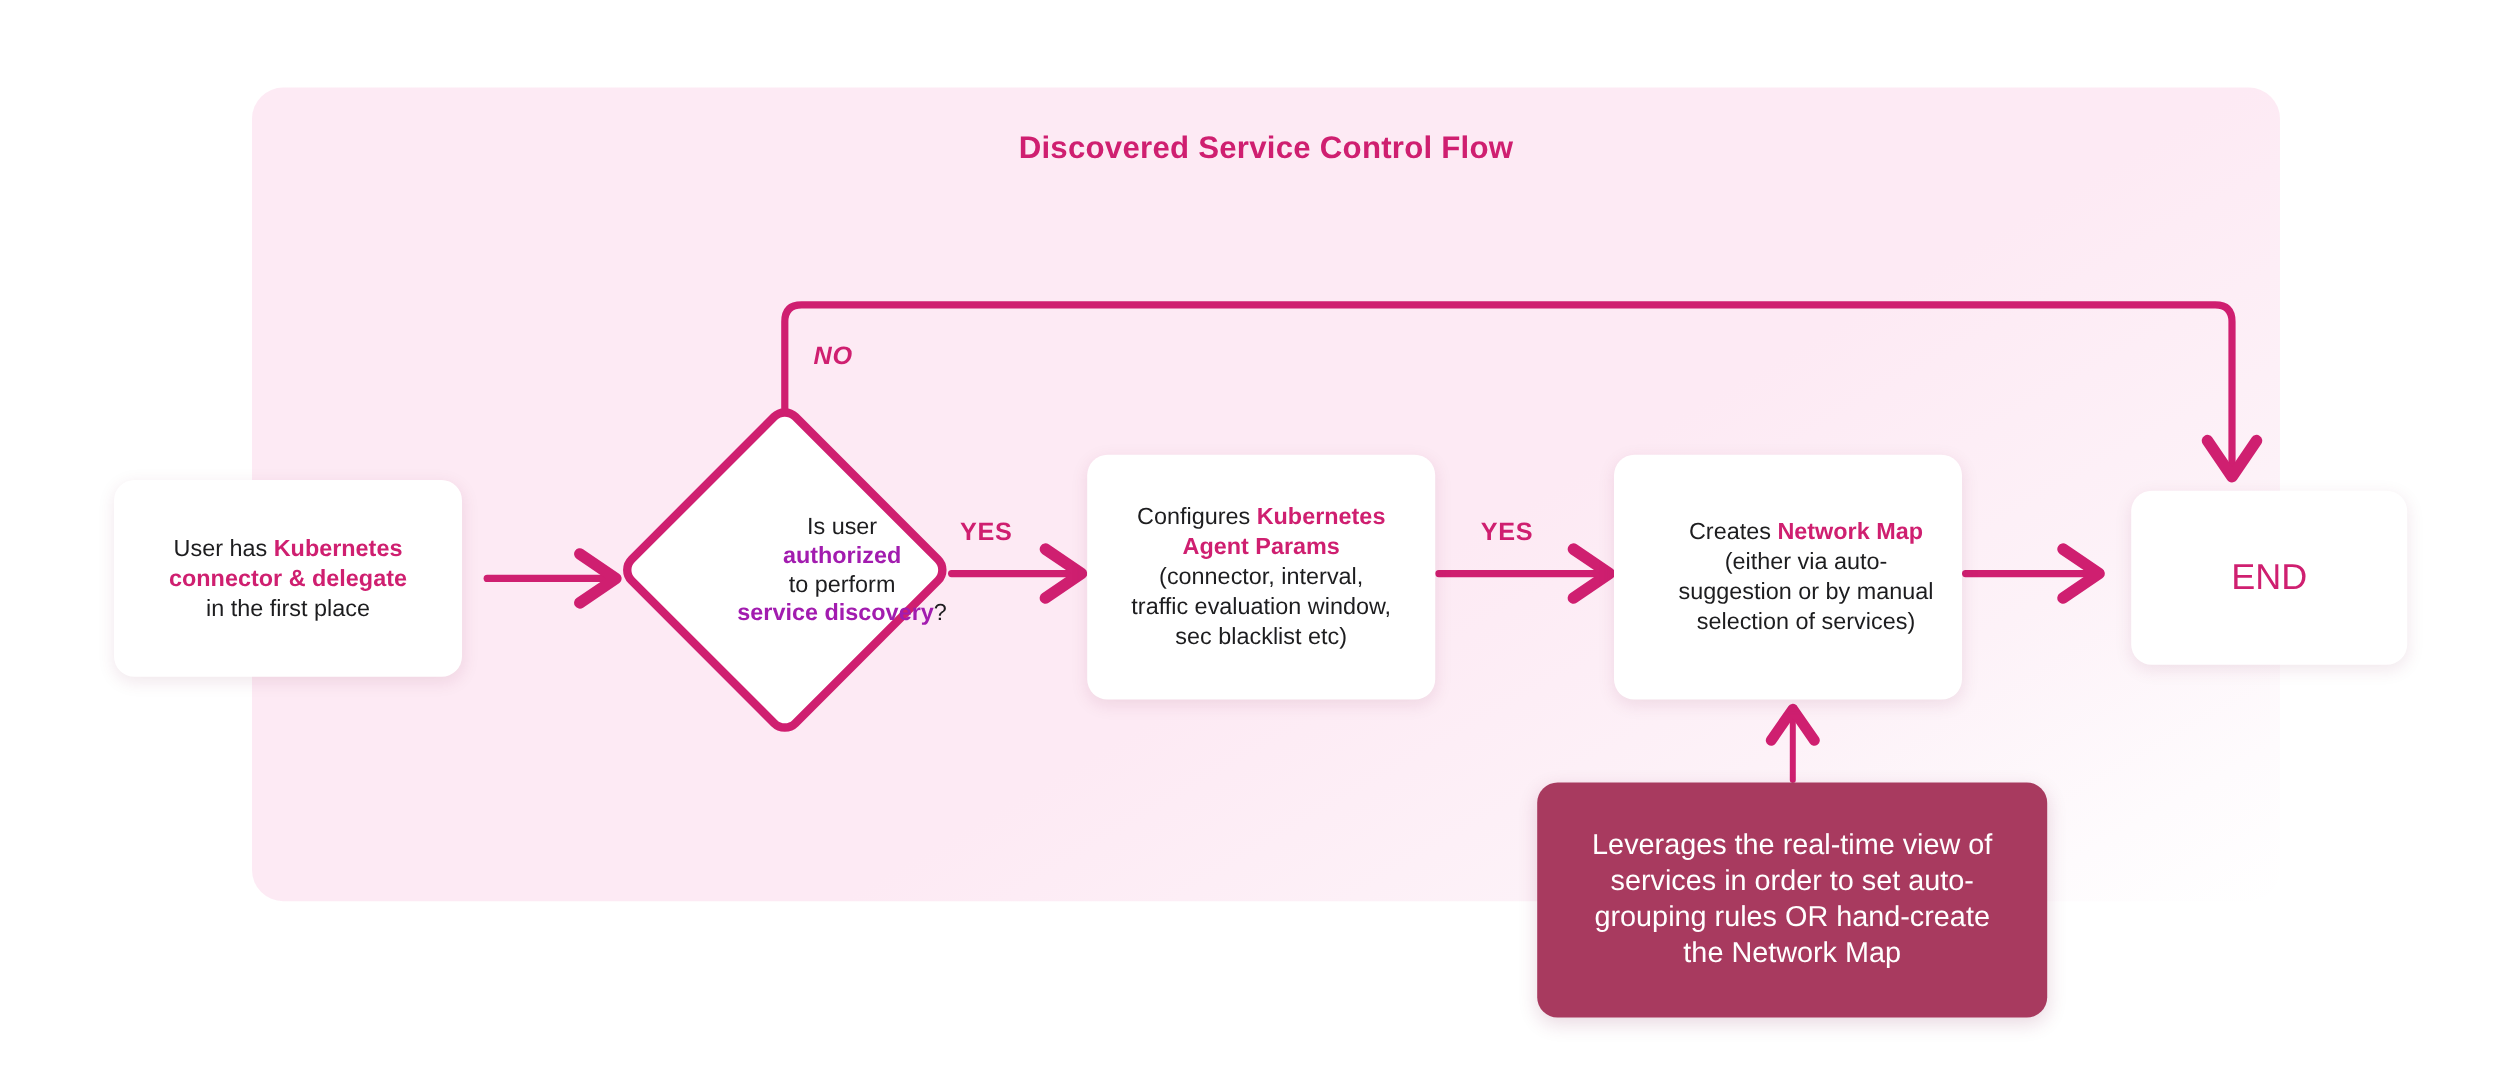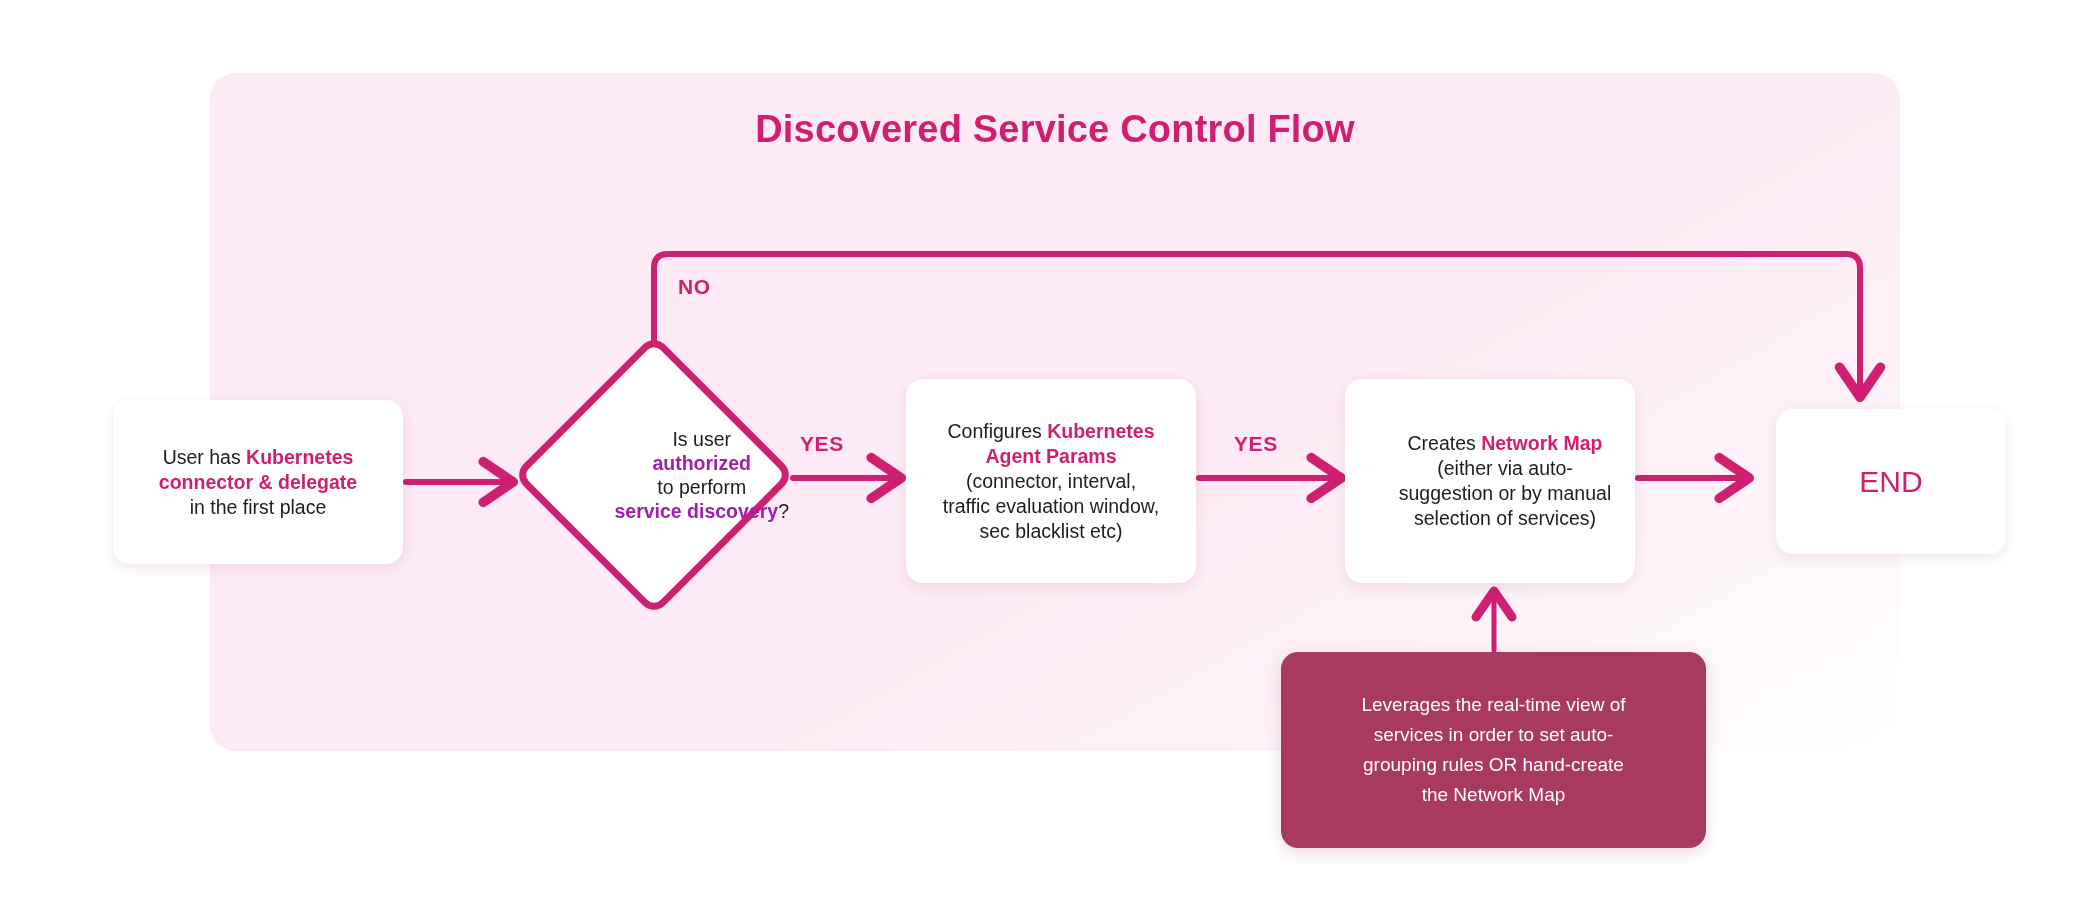--- a/index.html
+++ b/index.html
@@ -41,21 +41,21 @@
     pointer-events: none;
   }
 
   
   .title {
     position: absolute;
     left: 210px;
     top: 108px;
     width: 1690px;
     text-align: center;
-    font-size: 38px;
+    font-size: 26px;
     font-weight: bold;
     color: #cf1f70;
     letter-spacing: 0.2px;
     white-space: nowrap;
   }
 
   
   .node {
     position: absolute;
     background: #ffffff;
@@ -66,21 +66,21 @@
     justify-content: center;
     text-align: center;
     color: #1d1d1f;
     font-size: 19.5px;
     line-height: 25px;
     box-sizing: border-box;
     padding: 8px 14px;
   }
   .node .hl { color: #cf1f70; font-weight: bold; }
 
-  #node-start { left: 113px;  top: 400px; width: 290px;  height: 164px; }
+  #node-start { left: 95px;  top: 400px; width: 290px;  height: 164px; }
   #node-params { left: 906px;  top: 379px; width: 290px;  height: 204px; }
   #node-netmap { left: 1345px; top: 379px; width: 290px;  height: 204px; padding-left: 44px; }
   #node-end   { left: 1752px; top: 409px; width: 230px;  height: 145px;
                 font-size: 30px; color: #cf1f70; margin-left: 24px; }
 
   
   #node-decision {
     position: absolute;
     left: 519px;
     top: 340px;
@@ -123,36 +123,36 @@
     width: 425px;
     height: 196px;
     background: #a83a5f;
     border-radius: 17px;
     box-shadow: 0 5px 16px rgba(120, 20, 70, 0.16);
     display: flex;
     align-items: center;
     justify-content: center;
     text-align: center;
     color: #ffffff;
-    font-size: 19px;
+    font-size: 24px;
     line-height: 30px;
     box-sizing: border-box;
     padding: 10px 22px;
   }
 
   
   .edge-label {
     position: absolute;
     font-size: 21px;
     font-weight: bold;
     color: #cf1f70;
     letter-spacing: 0.6px;
     white-space: nowrap;
   }
-  #label-no   { left: 678px;  top: 275px; }
+  #label-no   { left: 678px;  top: 285px; font-style: italic; }
   #label-yes-1 { left: 800px;  top: 432px; }
   #label-yes-2 { left: 1234px; top: 432px; }
 </style>
 </head>
 <body>
 
 <div id="stage">
 
   <div class="panel"></div>
 

